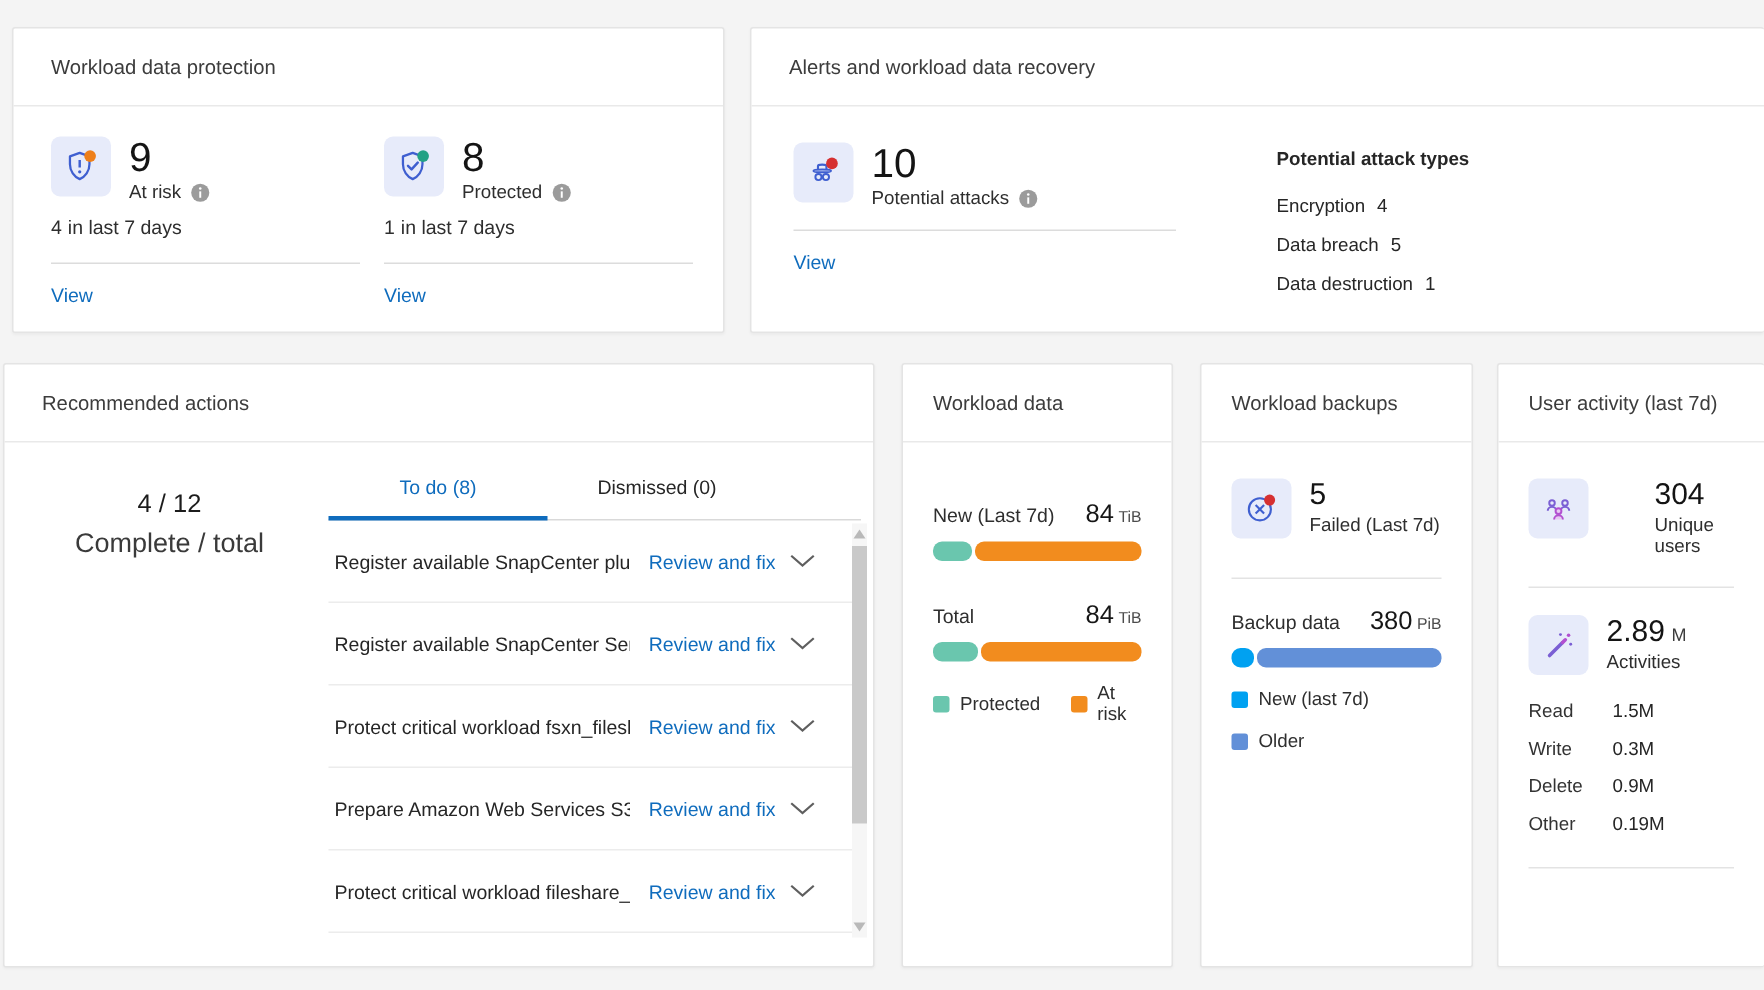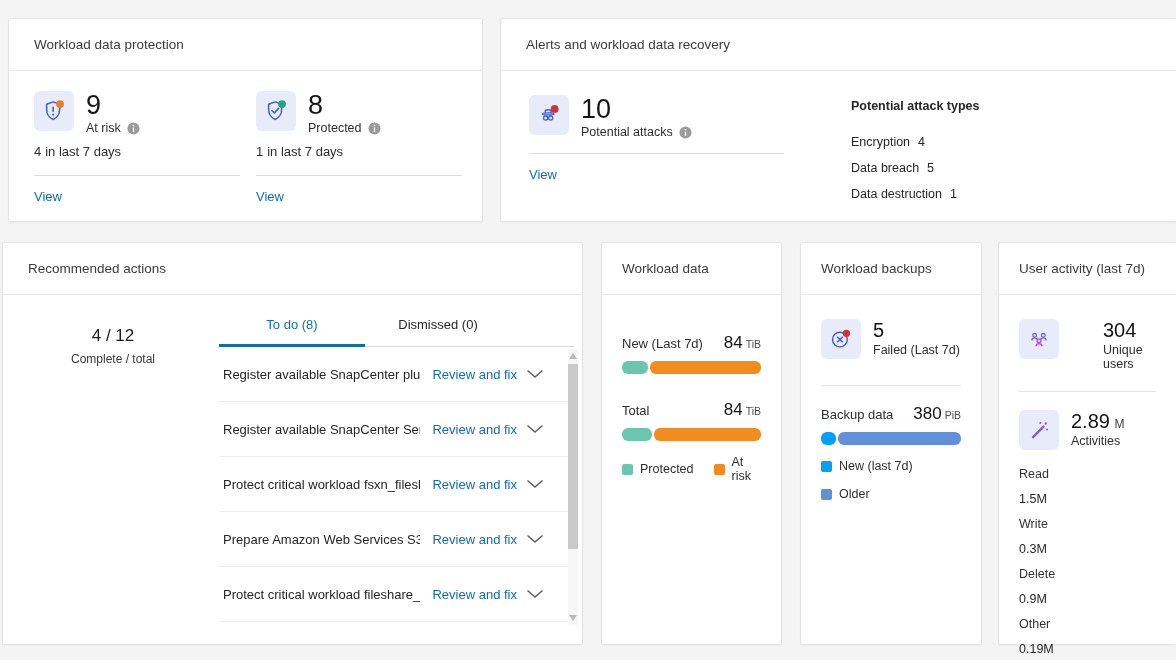--- a/index.html
+++ b/index.html
@@ -37,36 +37,36 @@
   .stat-label { font-size:12.5px; color:#2e2e2e; margin-top:2px; display:flex; align-items:center; gap:6px; }
   .recent-row { margin-top:9px; font-size:13px; color:#2e2e2e; }
   .recent-num { margin-right:4px; }
   .hr { height:1px; background:#dcdcdc; margin-top:16px; }
   .view-link { display:inline-block; margin-top:13px; font-size:13px; color:#0f6cbd; cursor:pointer; text-decoration:none; }
 
   .info-dot { width:13px; height:13px; display:inline-block; vertical-align:middle; }
 
   
   .attack-col { position:absolute; left:350px; top:80px; font-size:12.5px; color:#262626; }
-  .attack-heading { font-weight:bold; margin-bottom:22px; }
+  .attack-heading { font-weight:bold; margin-bottom:17px; }
   .attack-item { margin-bottom:12px; }
   .attack-count { margin-left:8px; }
 
   
   .donut-col { position:absolute; left:24px; top:68px; width:172px; text-align:center; }
   .donut { width:137px; height:137px; border-radius:50%; margin:12px auto 0; position:relative; }
   .donut-hole {
     position:absolute; left:15px; top:15px; width:107px; height:107px; background:#fff; border-radius:50%;
     display:flex; flex-direction:column; align-items:center; justify-content:center;
   }
   .donut-pct { font-size:26px; color:#1c1c1c; }
   .donut-pct-sym { font-size:13px; color:#1c1c1c; }
   .donut-caption { font-size:12.5px; color:#3a3a3a; margin-top:2px; }
   .donut-fraction { font-size:17px; color:#1c1c1c; margin-top:15px; }
-  .donut-fraction-caption { font-size:12px; color:#3a3a3a; margin-top:6px; }
+  .donut-fraction-caption { font-size:18px; color:#3a3a3a; margin-top:6px; }
 
   .ra-right { position:absolute; left:216px; top:60px; right:8px; bottom:22px; }
   .tabs { display:flex; height:44px; border-bottom:1px solid #d9d9d9; padding-right:10px; }
   .tab { width:146px; display:flex; align-items:center; justify-content:center;
          font-size:13px; color:#262626; cursor:pointer; position:relative; }
   .tab.active { color:#0f6cbd; }
   .tab.active::after { content:""; position:absolute; left:0; right:0; bottom:-1px; height:3px; background:#0f6cbd; }
   .ra-list { position:relative; }
   .ra-row { height:55px; display:flex; align-items:center; border-bottom:1px solid #ececec;
             padding:0 30px 0 4px; }
@@ -89,21 +89,21 @@
   .hbar .seg { border-radius:6px; height:100%; }
   .legend { display:flex; gap:20px; margin-top:14px; }
   .legend-item { display:flex; align-items:center; gap:7px; font-size:12.5px; color:#2e2e2e; }
   .legend-sq { width:11px; height:11px; border-radius:2px; flex:0 0 auto; }
   .legend-col .legend-item { margin-top:14px; }
 
   .pad-body { padding:0 20px; }
 
   
   .ua-breakdown { margin-top:12px; font-size:12.5px; color:#262626; }
-  .ua-row { display:flex; line-height:25px;flex-direction:column; }
+  .ua-row { display:flex; line-height:25px; }
   .ua-row .ua-label { width:56px; color:#333; }
   .ua-divider { height:1px; background:#e3e3e3; margin-top:16px; }
 </style>
 </head>
 <body>
 
 <div class="page">
 
   <div class="card" id="card-protection">
     <div class="card-header">Workload data protection</div>

